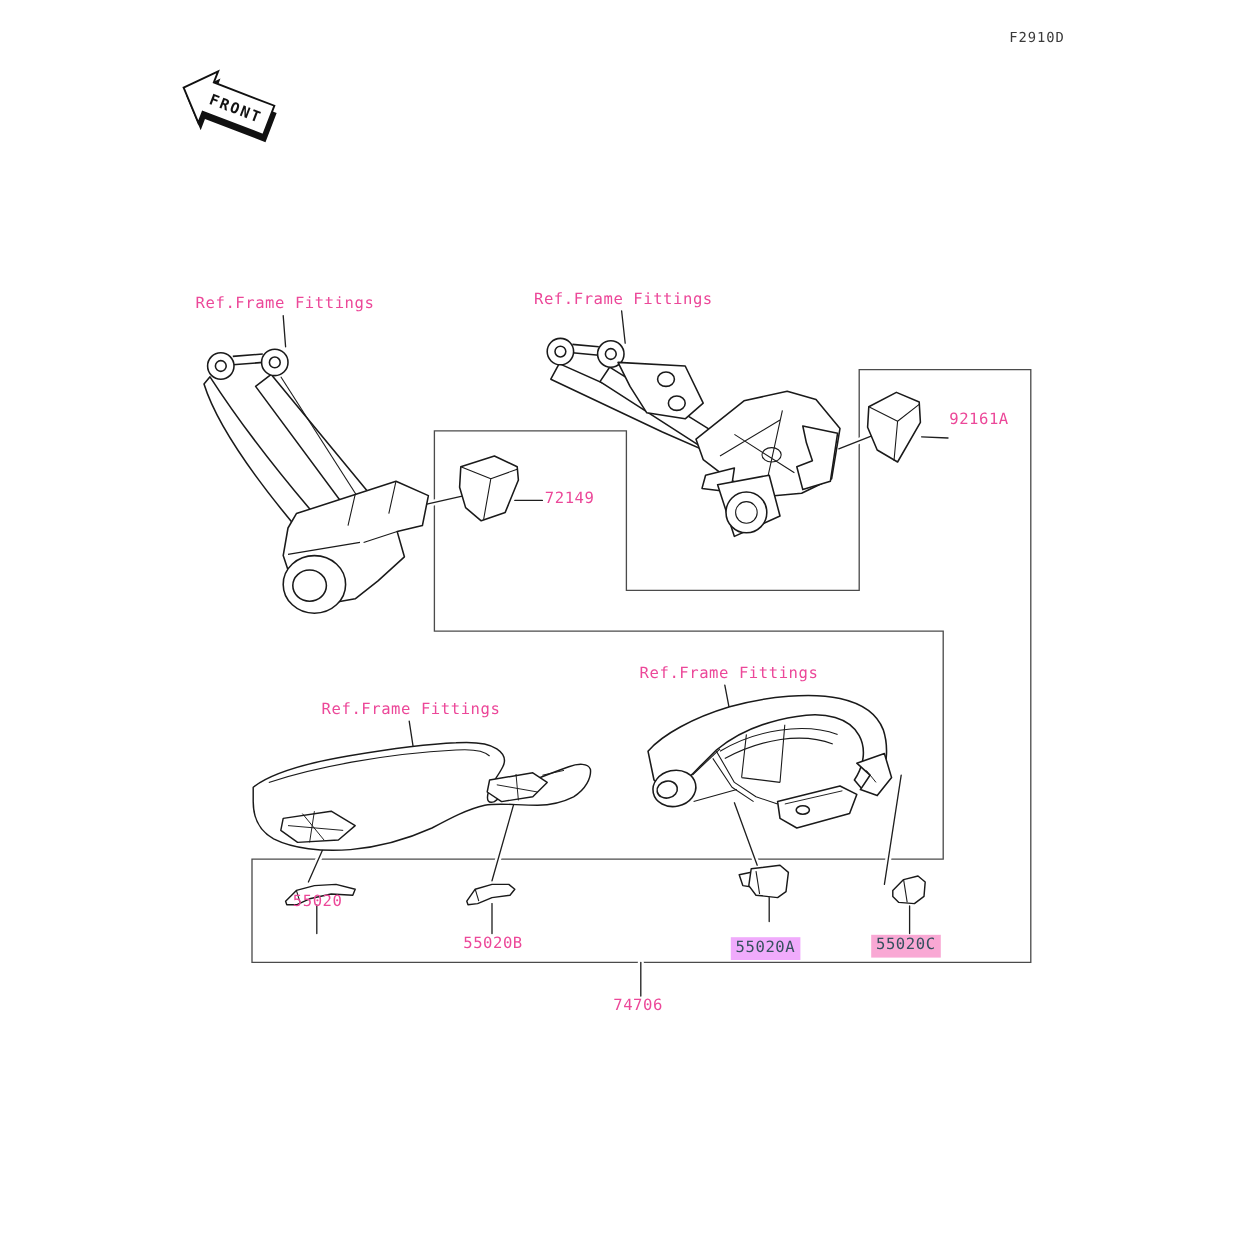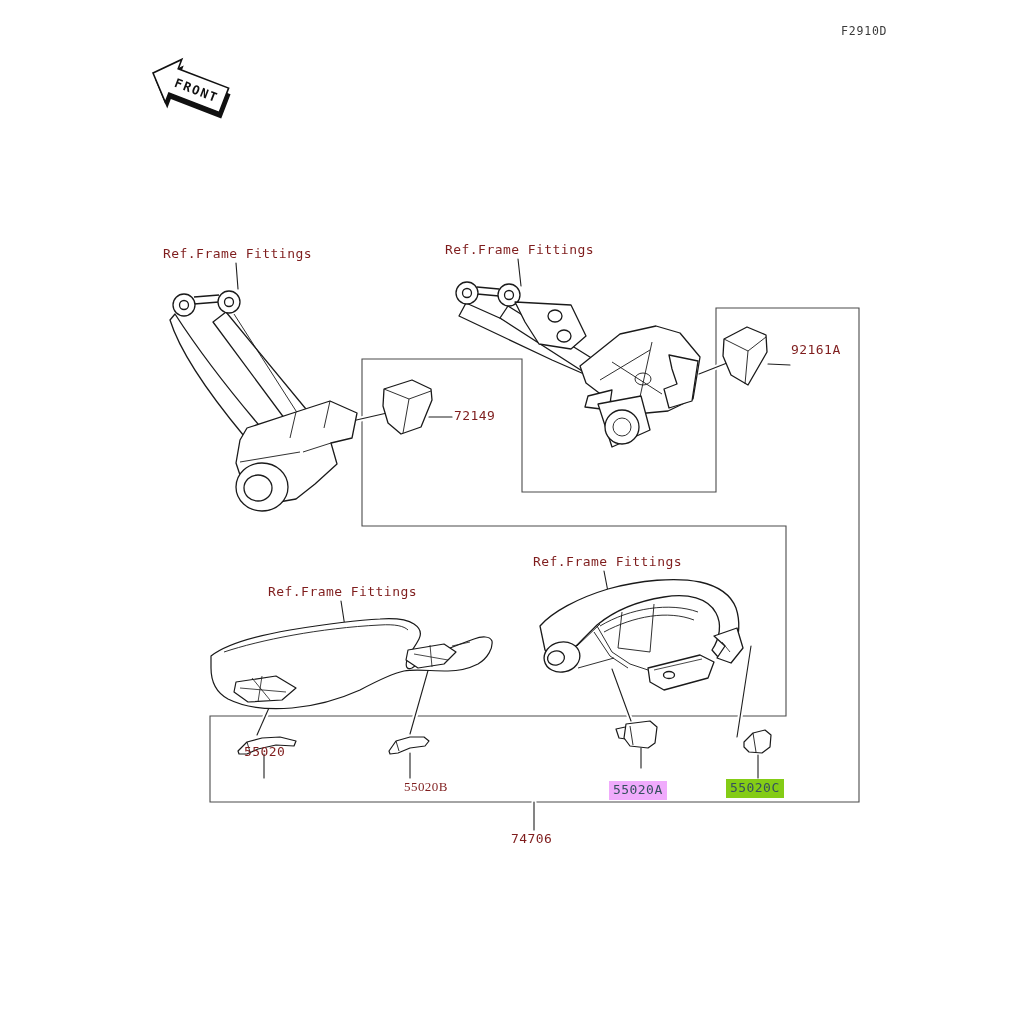--- a/index.html
+++ b/index.html
@@ -8,21 +8,21 @@
     width:1034px;height:1034px;
     background:#ffffff;
     font-family:"DejaVu Sans Mono","Liberation Mono",monospace;
     overflow:hidden;
   }
   #lineart{position:absolute;left:0;top:0;width:1034px;height:1034px;}
   .lbl{
     position:absolute;
     font-size:13px;
     letter-spacing:0.45px;
-    color:#7f1d1d;
+    color:#ec4899;
     white-space:pre;
     line-height:15px;
   }
   .code-lbl{
     position:absolute;
     font-size:11.5px;
     letter-spacing:0.8px;
     color:#3a3a3a;
     white-space:pre;
   }
@@ -216,18 +216,18 @@
   <div class="code-lbl" style="left:841px;top:24px;">F2910D</div>
 
   <div class="lbl" style="left:163px;top:246px;">Ref.Frame Fittings</div>
   <div class="lbl" style="left:445px;top:242px;">Ref.Frame Fittings</div>
   <div class="lbl" style="left:268px;top:584px;">Ref.Frame Fittings</div>
   <div class="lbl" style="left:533px;top:554px;">Ref.Frame Fittings</div>
 
   <div class="lbl" style="left:454px;top:408px;">72149</div>
   <div class="lbl" style="left:791px;top:342px;">92161A</div>
   <div class="lbl" style="left:244px;top:744px;text-align:center;">55020</div>
-  <div class="lbl" style="left:404px;top:779px;font-family:Liberation Serif, serif;">55020B</div>
+  <div class="lbl" style="left:386px;top:779px;">55020B</div>
   <div class="lbl hl" style="left: 609px; top: 769px; background: #f0abfc; margin-top: 12px;">55020A</div>
-  <div class="lbl hl" style="left: 726px; top: 779px; background: #84cc16;">55020C</div>
+  <div class="lbl hl" style="left: 726px; top: 779px; background: #f9a8d4;">55020C</div>
   <div class="lbl" style="left:511px;top:831px;">74706</div>
 
 </div>
 
 </body></html>

